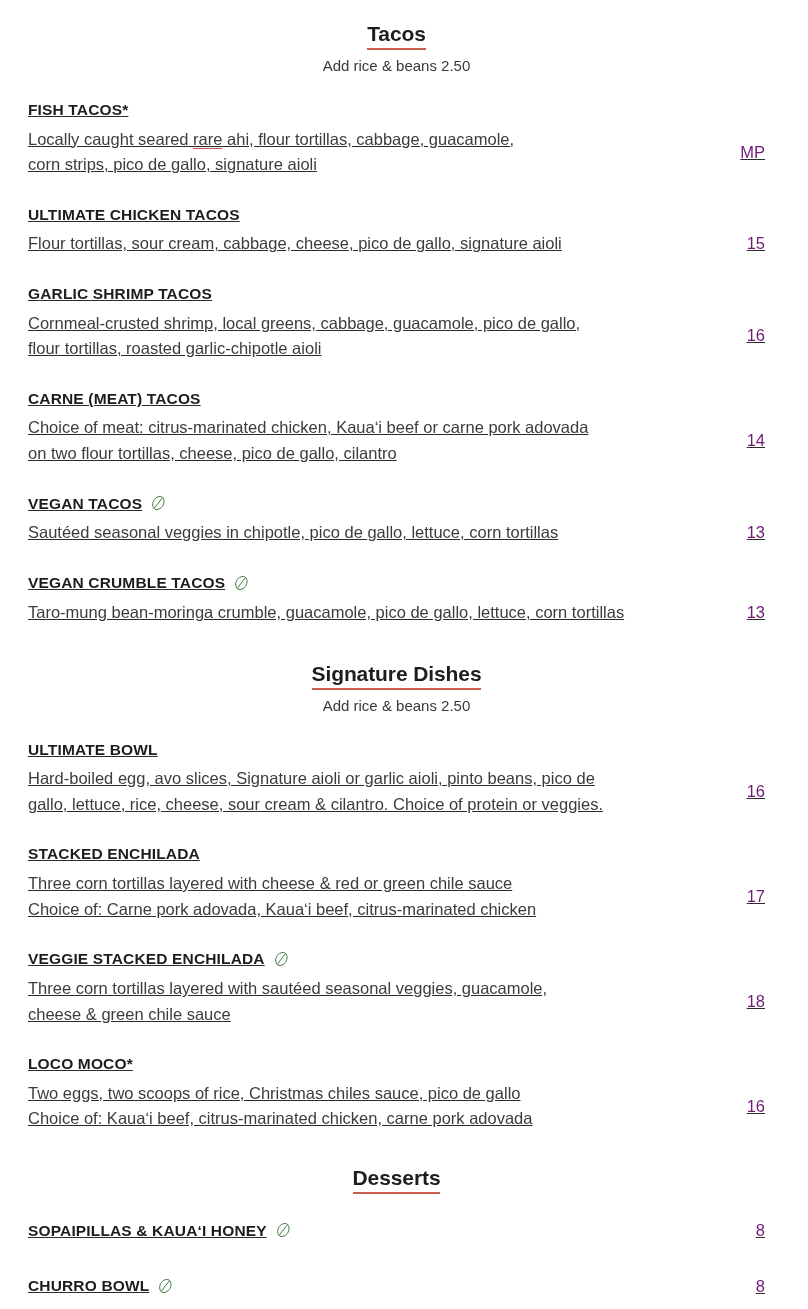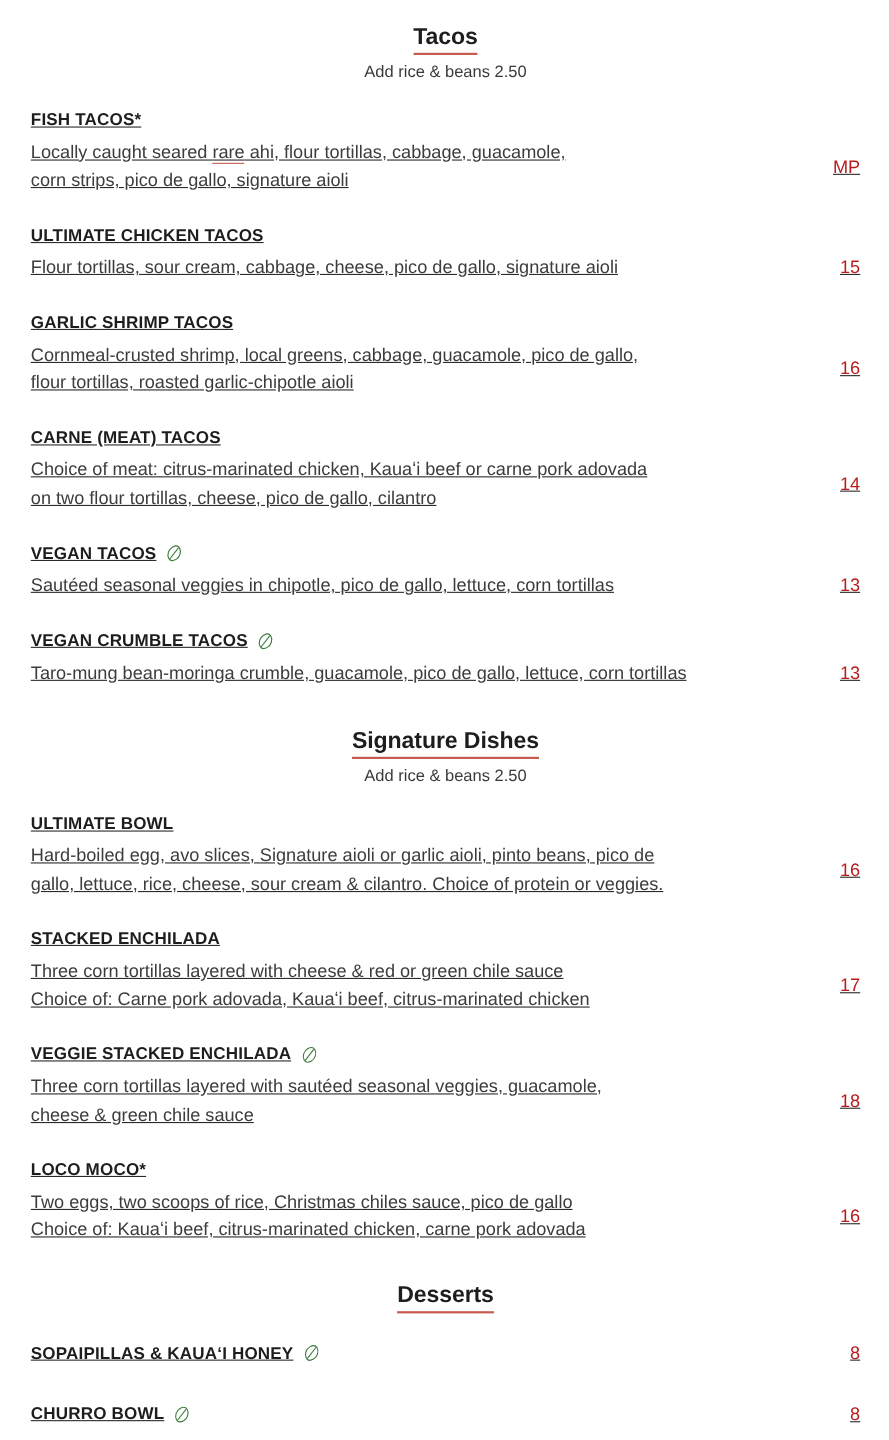--- a/index.html
+++ b/index.html
@@ -12,21 +12,21 @@
     height: 1309px;
     font-family: "Liberation Sans", "DejaVu Sans", sans-serif;
     color: #2b2b2b;
     -webkit-font-smoothing: antialiased;
   }
   .page {
     position: relative;
     width: 808px;
     height: 1309px;
     box-sizing: border-box;
-    padding: 0 26px 0 28px;
+    padding: 0 43px 0 28px;
     overflow: hidden;
   }
 
   
   .section-head {
     text-align: center;
     margin: 0;
   }
   .section-title {
     display: inline-block;
@@ -72,21 +72,21 @@
   .desc {
     font-size: 16.5px;
     font-weight: normal;
     color: #3c3c3c;
     line-height: 1.55;
     flex: 1 1 auto;
   }
   .desc .line { display: block; white-space: nowrap; }
   .price {
     font-size: 16.5px;
-    color: #b91c1c;
+    color: #701a75;
     line-height: 1.55;
     text-align: right;
     min-width: 34px;
     flex: 0 0 auto;
     white-space: nowrap;
   }
   u.rare {
     text-decoration: none;
     border-bottom: 1.6px solid #c75b4e;
     padding-bottom: 0px;

